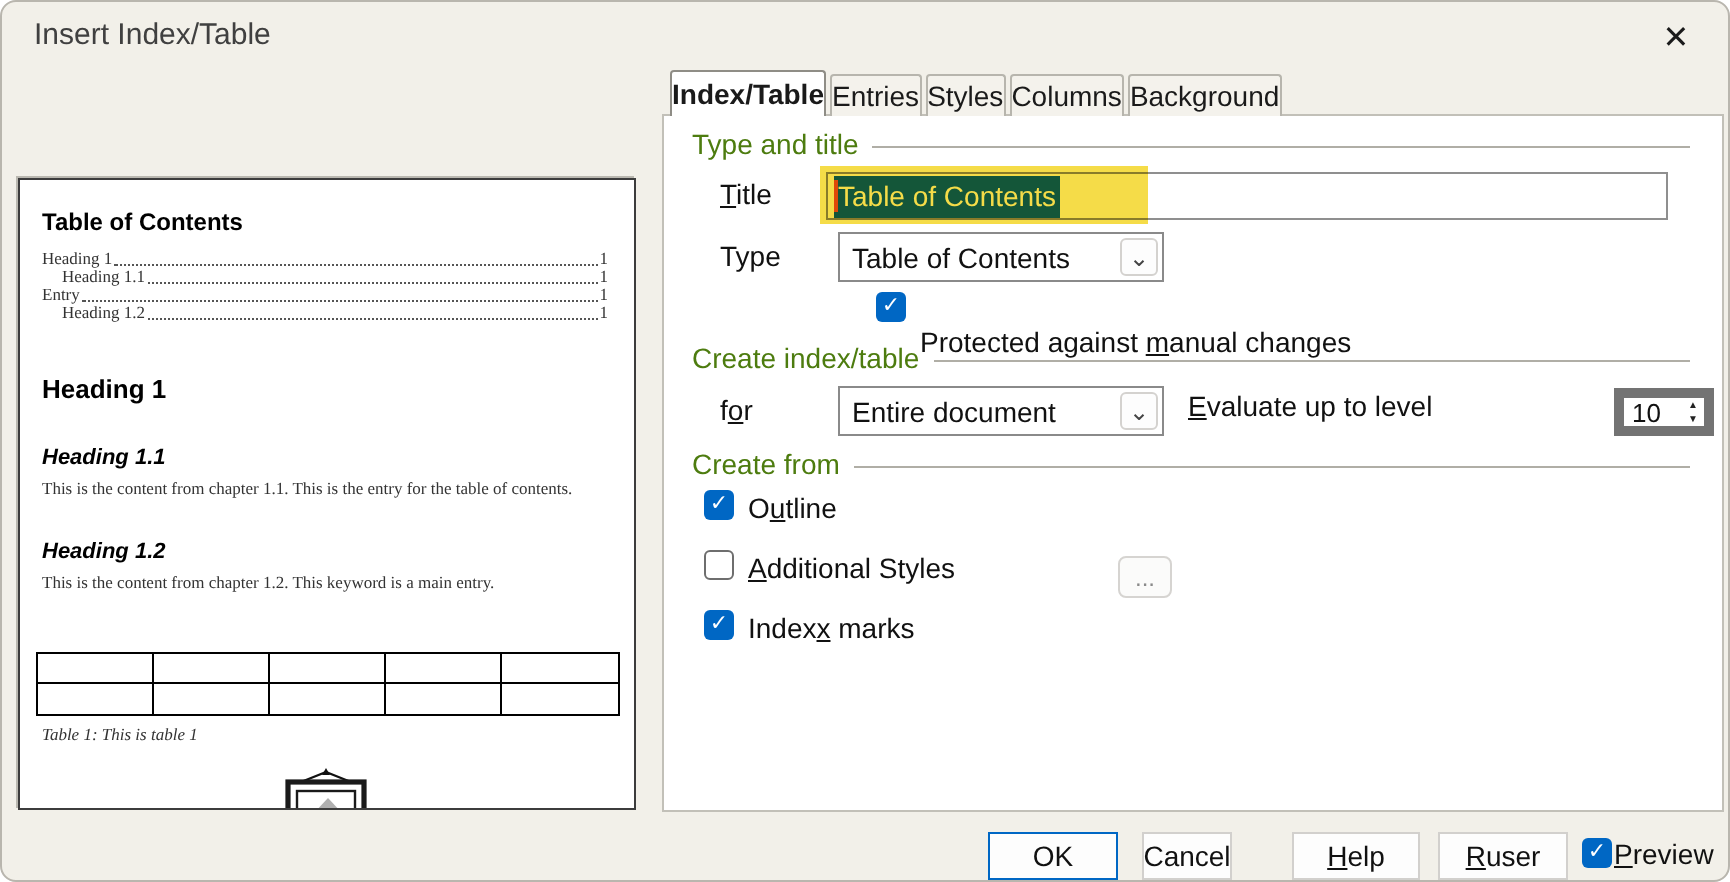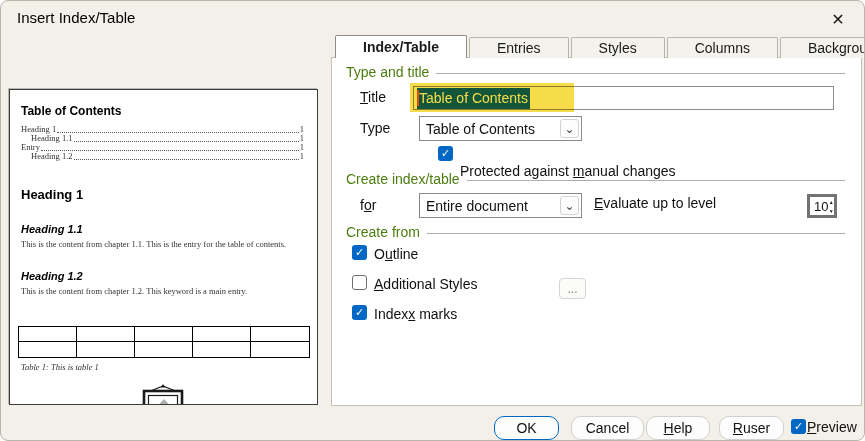--- a/index.html
+++ b/index.html
@@ -1,21 +1,21 @@
 <!DOCTYPE html>
 <html><head>
 <meta charset="utf-8">
 <style>
   * { margin:0; padding:0; box-sizing:border-box; }
   body { background:#fff; font-family:"Liberation Sans", sans-serif; }
   .stage { position:relative; width:865px; height:441px; overflow:hidden; }
   .dialog { position:absolute; inset:0; background:#f2f0e9; border:1px solid #b9b6ae; border-radius:8px; overflow:hidden; }
 
   
-  .dlg-title { position:absolute; left:16px; top:8px; font-size:15px; color:#000000; }
+  .dlg-title { position:absolute; left:16px; top:8px; font-size:15px; color:#404040; }
   .close-btn { position:absolute; right:14px; top:6px; width:24px; height:24px; display:flex; align-items:center; justify-content:center; font-size:16px; color:#1a1a1a; cursor:pointer; }
 
   
   .preview-page { position:absolute; left:8px; top:88px; width:309px; height:316px; background:#fff; border:1.5px solid #3c3c3c; box-shadow:-1px -1px 0 #bab8b0; overflow:hidden; }
   .pv-inner { position:relative; height:100%; padding:14px 13px 0 11px; }
   .pv-toc-title { font-size:12px; font-weight:bold; color:#000; margin-bottom:7px; }
   .toc-row { display:flex; align-items:flex-end; font-family:"Liberation Serif", serif; font-size:8.5px; line-height:9px; color:#333; }
   .toc-row.ind { padding-left:10px; }
   .leader { flex:1; border-bottom:1px dotted #555; margin:0 1px 1px 1px; }
   .pv-h1 { font-size:13px; font-weight:bold; color:#000; margin-top:26px; }
@@ -23,21 +23,21 @@
   .pv-body { font-family:"Liberation Serif", serif; font-size:8.5px; line-height:10px; color:#333; margin-top:4px; }
   .pv-table { display:grid; grid-template-columns:repeat(5,1fr); grid-auto-rows:15px; border:1px solid #000; margin:30px -6px 0 -3px; }
   .pv-cell { border-right:1px solid #000; border-bottom:1px solid #000; }
   .pv-cell:nth-child(5n) { border-right:none; }
   .pv-cell:nth-child(n+6) { border-bottom:none; }
   .pv-caption { font-family:"Liberation Serif", serif; font-style:italic; font-size:8.5px; color:#333; margin-top:4px; }
   .pv-img-wrap { display:flex; flex-direction:column; align-items:center; margin-top:11px; }
 
   
   .tabbar { position:absolute; left:334px; top:34px; display:flex; align-items:flex-end; z-index:3; }
-  .tab { height:21px; padding:0 27px; display:flex; align-items:center; font-size:14px; color:#1a1a1a; background:#f4f2ec; border:1px solid #b7b5ad; border-bottom:none; border-radius:2px 2px 0 0; margin-right:2px; cursor:pointer; }
+  .tab { height:21px; padding:0 0; display:flex; align-items:center; font-size:14px; color:#1a1a1a; background:#f4f2ec; border:1px solid #b7b5ad; border-bottom:none; border-radius:2px 2px 0 0; margin-right:2px; cursor:pointer; }
   .tab.active { background:#fff; font-weight:bold; height:23px; border-color:#8f8d86; }
 
   
   .tabpage { position:absolute; left:330px; top:56px; right:2px; height:349px; background:#fff; border:1px solid #c2c0b8; z-index:2; }
   .group { position:absolute; left:14px; right:16px; display:flex; align-items:center; font-size:14px; color:#4d7c0f; }
   .group .rule { flex:1; border-top:1px solid #b0aea6; margin-left:7px; margin-top:2px; }
   .lbl { position:absolute; font-size:14px; color:#111; white-space:nowrap; }
   .accel { text-decoration:underline; text-underline-offset:1px; }
 
   .text-field { position:absolute; left:81px; top:28px; width:421px; height:24px; background:#fff; border:1px solid #8f8f8f; display:flex; align-items:center; padding-left:3px; font-size:14px; }
@@ -48,27 +48,27 @@
   .dropdown { position:absolute; background:#fff; border:1px solid #8a8a8a; display:flex; align-items:center; font-size:14px; color:#111; cursor:pointer; }
   .dd-val { flex:1; padding-left:6px; white-space:nowrap; overflow:hidden; }
   .dd-btn { width:19px; height:19px; margin-right:2px; border:1px solid #d4d2cf; border-radius:3px; background:#fdfdfd; display:flex; align-items:center; justify-content:center; color:#444; font-size:12px; line-height:1; }
 
   .cb { position:absolute; width:15px; height:15px; border-radius:3px; display:flex; align-items:center; justify-content:center; cursor:pointer; }
   .cb.checked { background:#0067c4; color:#fff; font-size:11px; line-height:1; }
   .cb.un { background:#fff; border:1px solid #6e6e6e; }
 
   .assign-btn { position:absolute; left:227px; top:220px; width:27px; height:21px; border:1px solid #d6d4d1; border-radius:4px; background:#fbfbfa; color:#8a8a8a; font-size:12px; display:flex; align-items:center; justify-content:center; cursor:pointer; }
 
-  .spinbox { position:absolute; left:475px; top:136px; width:30px; height:24px; border:3px solid #737373; background:#fff; display:flex; }
+  .spinbox { position:absolute; left:475px; top:136px; width:50px; height:24px; border:5px solid #737373; background:#fff; display:flex; }
   .spin-val { flex:1; display:flex; align-items:center; padding-left:4px; font-size:13px; color:#111; }
   .spin-btns { width:11px; display:flex; flex-direction:column; }
   .spin-btn { flex:1; display:flex; align-items:center; justify-content:center; font-size:5px; color:#222; cursor:pointer; }
 
   
-  .btn { position:absolute; top:415px; height:24px; border-radius:10px; background:#fdfdfd; border:1px solid #d2d0cd; font-size:14px; color:#111; display:flex; align-items:center; justify-content:center; cursor:pointer; }
+  .btn { position:absolute; top:415px; height:24px; border-radius:0; background:#fdfdfd; border:1px solid #d2d0cd; font-size:14px; color:#111; display:flex; align-items:center; justify-content:center; cursor:pointer; }
   .btn.default { border:1.5px solid #0067c4; }
 </style>
 </head>
 <body>
 
 <div class="stage">
   <div class="dialog">
 
     <div class="dlg-title">Insert Index/Table</div>
     <div class="close-btn">✕</div>
@@ -218,21 +218,21 @@
 
       <div class="cb checked" style="left:20px; top:247px">
           <span>✓</span>
         </div>
       <div class="lbl" style="left:42px; top:248px">
         <span>Index</span><span class="accel">x</span><span> marks</span>
       </div>
     </div>
 
     <div class="btn default" style="left:493px; width:65px">OK</div>
-    <div class="btn" style="left:570px; width:73px">Cancel</div>
+    <div class="btn" style="left:570px; width:45px">Cancel</div>
     <div class="btn" style="left:645px; width:64px">
       <span class="accel">H</span>
         <span>elp</span>
     </div>
     <div class="btn" style="left:718px; width:65px">
       <span class="accel">R</span>
         <span>user</span>
     </div>
     <div class="cb checked" style="left:790px; top:418px">
         <span>✓</span>

